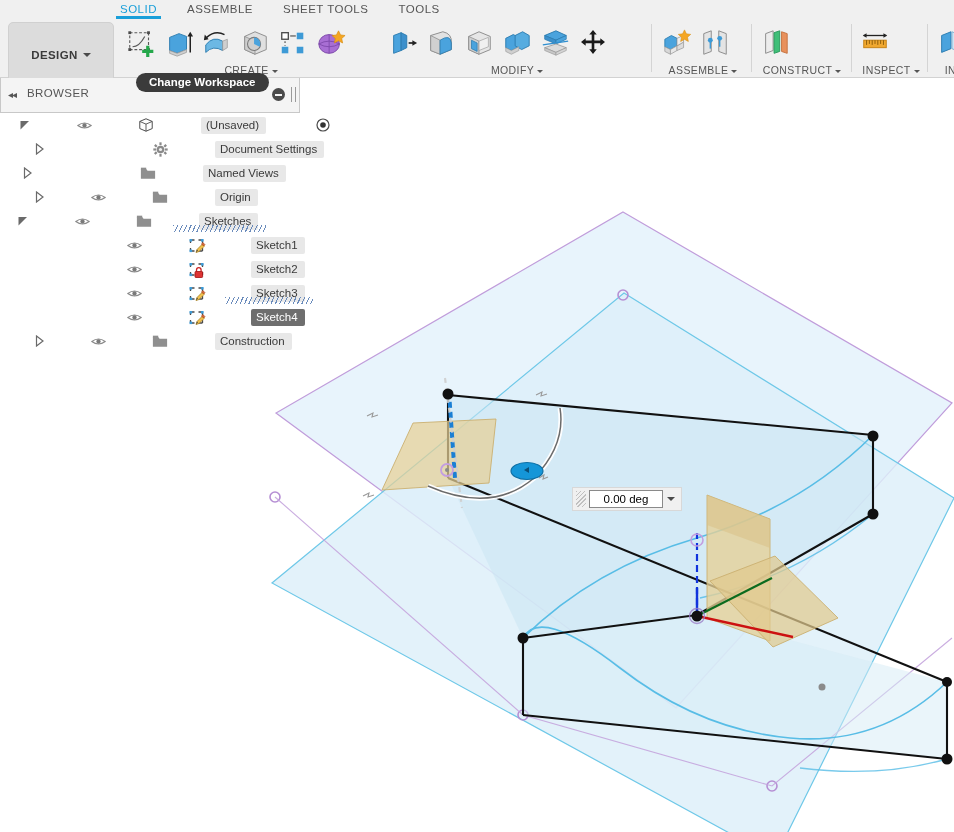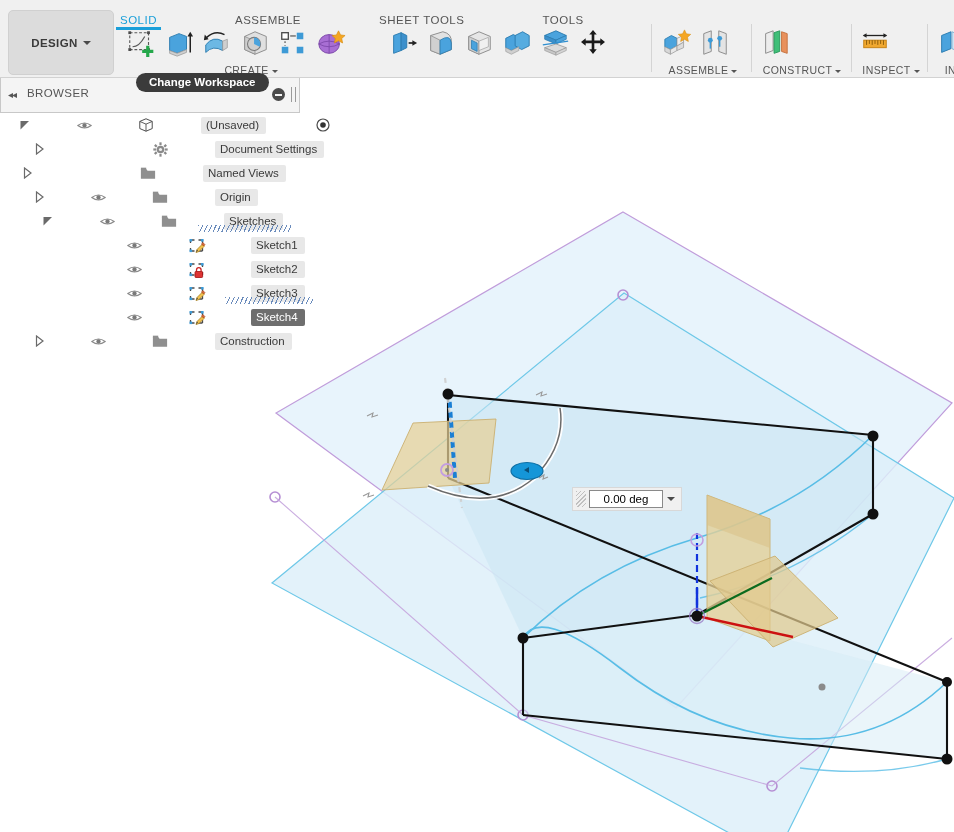--- a/index.html
+++ b/index.html
@@ -13,36 +13,36 @@
   
   #ribbon{
     position:absolute;left:0;top:0;width:954px;height:78px;
     background:#f0f0f0;
     border-bottom:1px solid #d2d2d2;
     box-sizing:border-box;
   }
 
   
   #workspace-btn{
-    position:absolute;left:8px;top:10px;width:104px;height:63px;
+    position:absolute;left:8px;top:22px;width:104px;height:63px;
     background:#dcdcdc;border:1px solid #d0d0d0;border-radius:5px;
     display:flex;align-items:center;justify-content:center;
     cursor:pointer;
   }
   #workspace-btn .wlabel{
     font-size:11.5px;font-weight:bold;color:#3a3a3a;letter-spacing:.4px;
   }
   .caret{
     display:inline-block;width:0;height:0;margin-left:5px;
     border-left:4px solid transparent;border-right:4px solid transparent;
     border-top:4px solid #4a4a4a;vertical-align:middle;
   }
 
   
-  #tabs{position:absolute;left:120px;top:11px;height:20px;display:flex;align-items:flex-start;gap:48px;}
+  #tabs{position:absolute;left:120px;top:0;height:20px;display:flex;align-items:flex-start;}
   .tab{
     font-size:11.5px;color:#555;letter-spacing:.5px;
     padding:3px 0 4px 0;margin-right:30px;cursor:pointer;white-space:nowrap;
     position:relative;
   }
   .tab.active{color:#1a9fd9;font-weight:normal;}
   .tab.active::after{
     content:"";position:absolute;left:-4px;right:-4px;bottom:0;height:3px;background:#1a9fd9;
   }
 
@@ -261,20 +261,21 @@
               <polygon points="5,21 17,26 17,29 5,24" fill="#c8c8c8" stroke="#9a9a9a" stroke-width="0.7"></polygon>
               <polygon points="28,21 17,26 17,29 28,24" fill="#d4d4d4" stroke="#9a9a9a" stroke-width="0.7"></polygon>
             </svg>
           </div>
           <div class="tool">
             <svg width="30" height="30" viewBox="0 0 32 32">
               <path d="M16 2 l4 5 h-2.6 v6.4 h6.4 v-2.6 l5 4 l-5 4 v-2.6 h-6.4 v6.4 h2.6 l-4 5 l-4 -5 h2.6 v-6.4 h-6.4 v2.6 l-5 -4 l5 -4 v2.6 h6.4 v-6.4 h-2.6 z" fill="#1a1a1a"></path>
             </svg>
           </div>
         </div>
+        <div class="plabel"><span>MODIFY</span><span class="caret"></span></div>
       </div>
       <div class="panel" style="left: 658px; width: 90px;">
         <div class="icons">
           <div class="tool">
             <svg width="30" height="30" viewBox="0 0 32 32">
               <polygon points="3,12 10,8 16,11 16,19 9,23 3,20" fill="#4aa3dd" stroke="#2b7cb0" stroke-width="0.9"></polygon>
               <polygon points="3,20 9,23 9,28 3,25" fill="#d8d8d8" stroke="#9a9a9a" stroke-width="0.8"></polygon>
               <polygon points="9,23 16,19 16,24 9,28" fill="#e8e8e8" stroke="#9a9a9a" stroke-width="0.8"></polygon>
               <polygon points="16,19 23,15 23,21 16,24" fill="#dcdcdc" stroke="#9a9a9a" stroke-width="0.8"></polygon>
               <polygon points="16,11 23,8 23,15 16,19" fill="#ececec" stroke="#9a9a9a" stroke-width="0.8"></polygon>
@@ -530,21 +531,21 @@
         </svg>
       </span>
       <span class="nodeicon">
         <svg width="16" height="14" viewBox="0 0 18 15">
           <path d="M1 3 h6 l1.5 2 H17 v9 H1 Z" fill="#8f8f8f"></path>
           <rect x="1" y="1.5" width="6" height="2" fill="#8f8f8f"></rect>
         </svg>
       </span>
       <span class="nodelabel">Origin</span>
     </div>
-    <div class="node" style="padding-left: 41px;">
+    <div class="node" style="padding-left: 16px;">
       <span class="expander">
         <svg width="12" height="12" viewBox="0 0 12 12">
           <path d="M1.5 2 L10 2 L1.5 10.5 Z" fill="#6a6a6a"></path>
         </svg>
       </span>
       <span class="eye">
         <svg width="15" height="11" viewBox="0 0 18 12">
           <path d="M1 6 Q9 0 17 6 Q9 12 1 6 Z" fill="none" stroke="#8a8a8a" stroke-width="1.4"></path>
           <circle cx="9" cy="6" r="2.6" fill="#7a7a7a"></circle>
         </svg>

